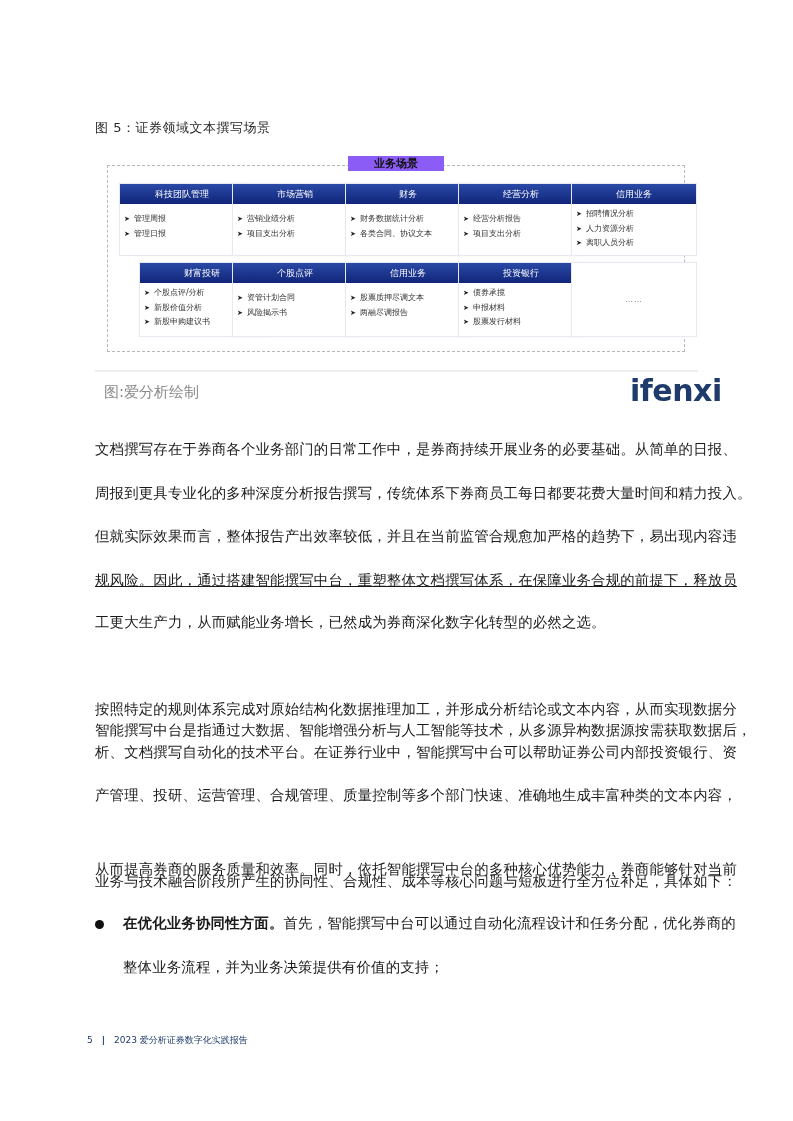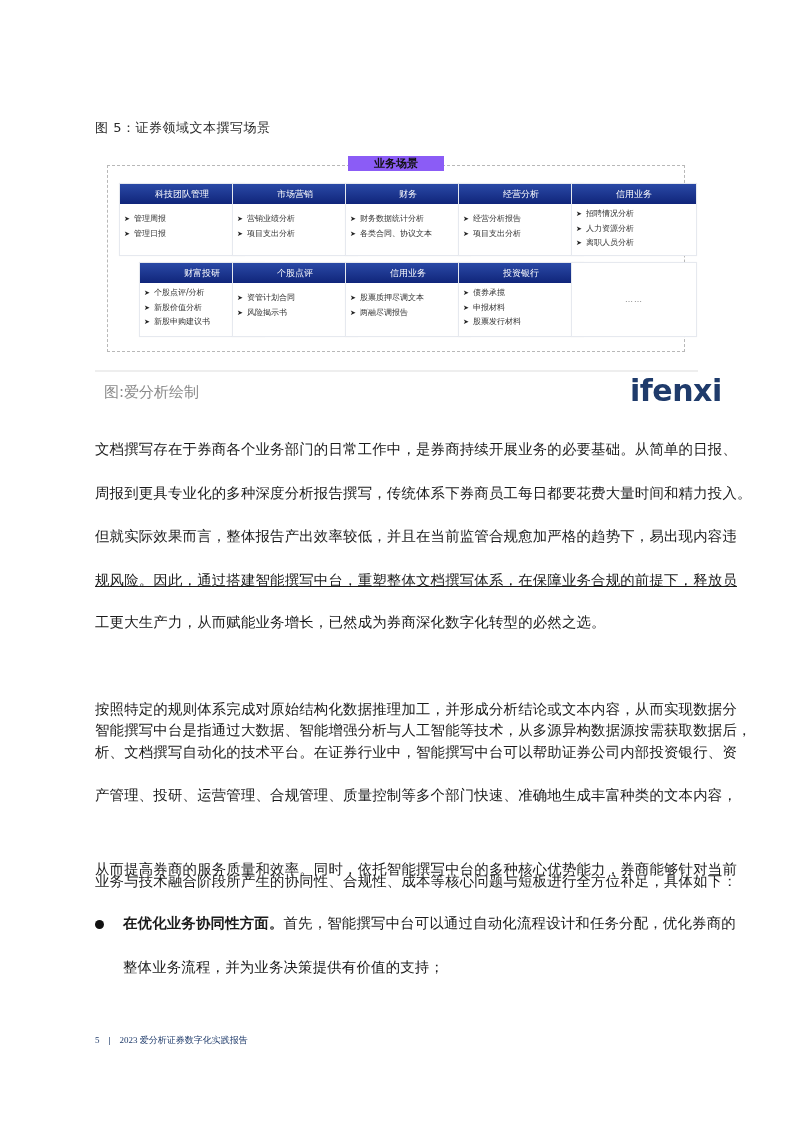--- a/index.html
+++ b/index.html
@@ -24,21 +24,21 @@
 
     .divider { position: absolute; left: 95px; top: 370px; width: 603px; height: 2px; background: #eeeeee; }
     .source { position: absolute; left: 104px; top: 383px; font-size: 15px; color: #8a8a8a; }
     .logo { position: absolute; left: 630px; top: 373px; font-size: 30px; font-weight: bold; color: #1f3b6b;
       font-family: "DejaVu Sans", sans-serif; letter-spacing: -0.5px; }
 
     .para-line { position: absolute; left: 95px; font-size: 14.4px; color: #1a1a1a; white-space: nowrap; letter-spacing: 0.2px; }
     .bullet-dot { position: absolute; left: 95px; top: 920px; width: 9px; height: 9px; border-radius: 50%; background: #111; }
     .bold { font-weight: bold; }
 
-    .footer { position: absolute; left: 95px; top: 1034px; font-size: 9px; color: #1f3b6b; white-space: nowrap; font-family: Liberation Serif, serif; }
+    .footer { position: absolute; left: 87px; top: 1034px; font-size: 9px; color: #1f3b6b; white-space: nowrap; }
     .footer .sep { display: inline-block; margin: 0 9px 0 9px; font-weight: bold; }
   </style>
 </head>
 <body>
 
 <div class="fig-caption">图  5：证券领域文本撰写场景</div>
 
 <div class="diagram">
   <div class="diagram-title">业务场景</div>
 </div>

